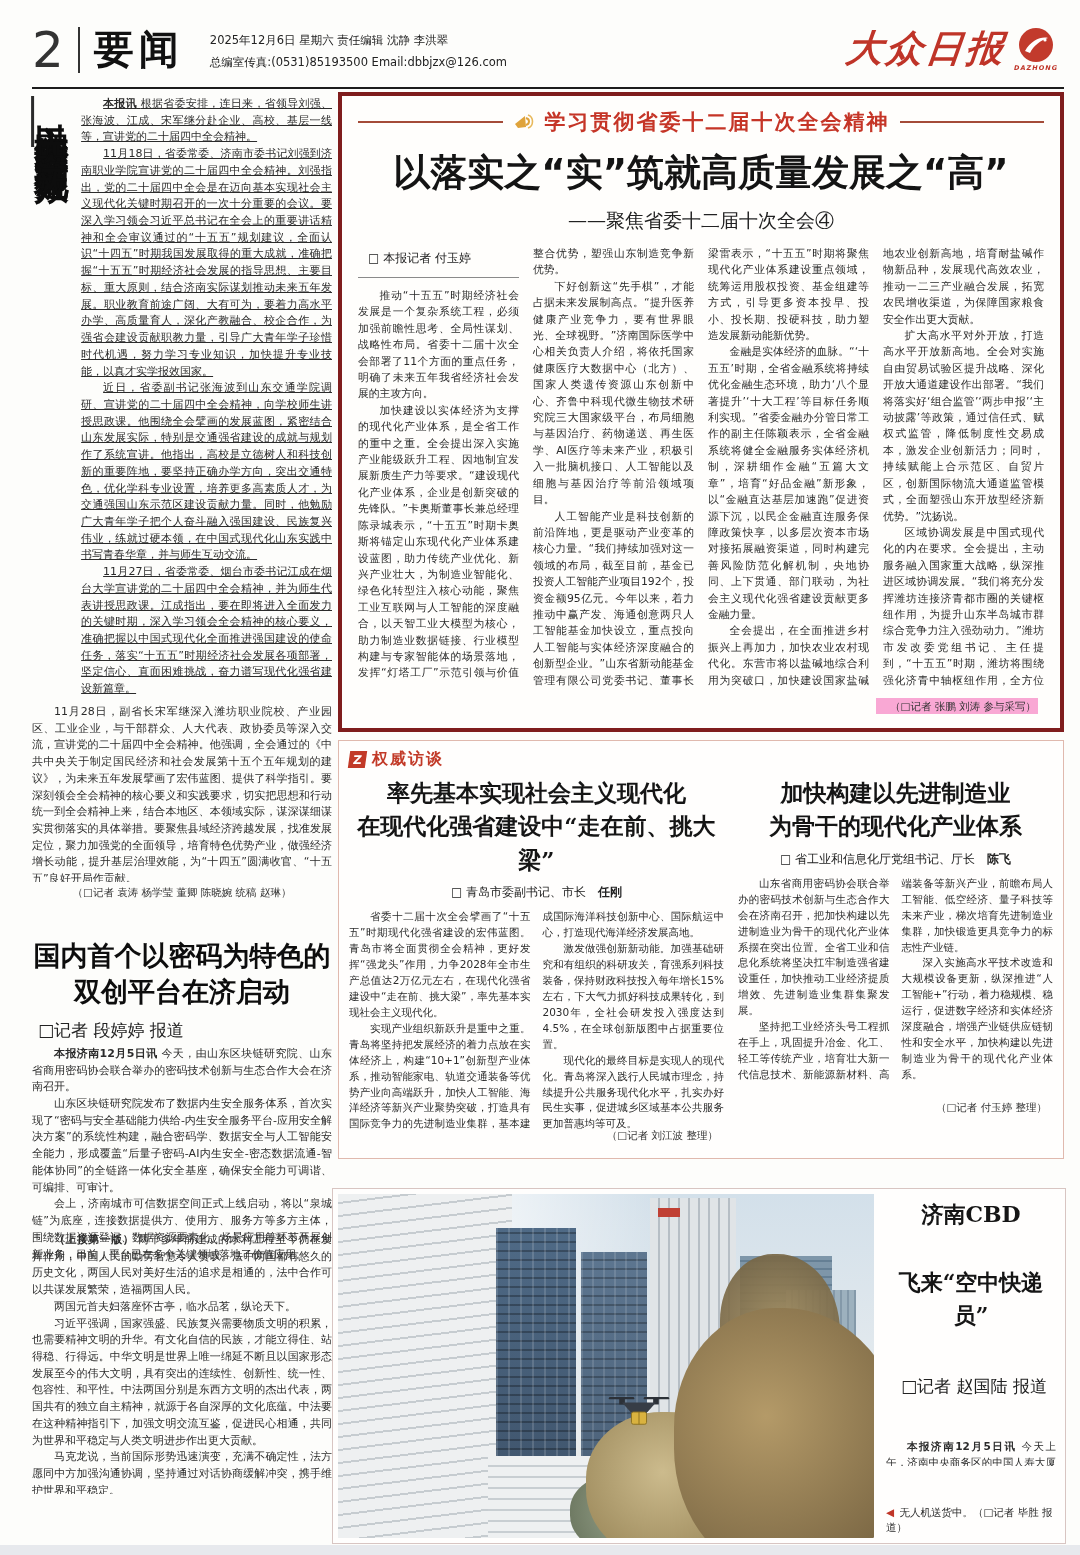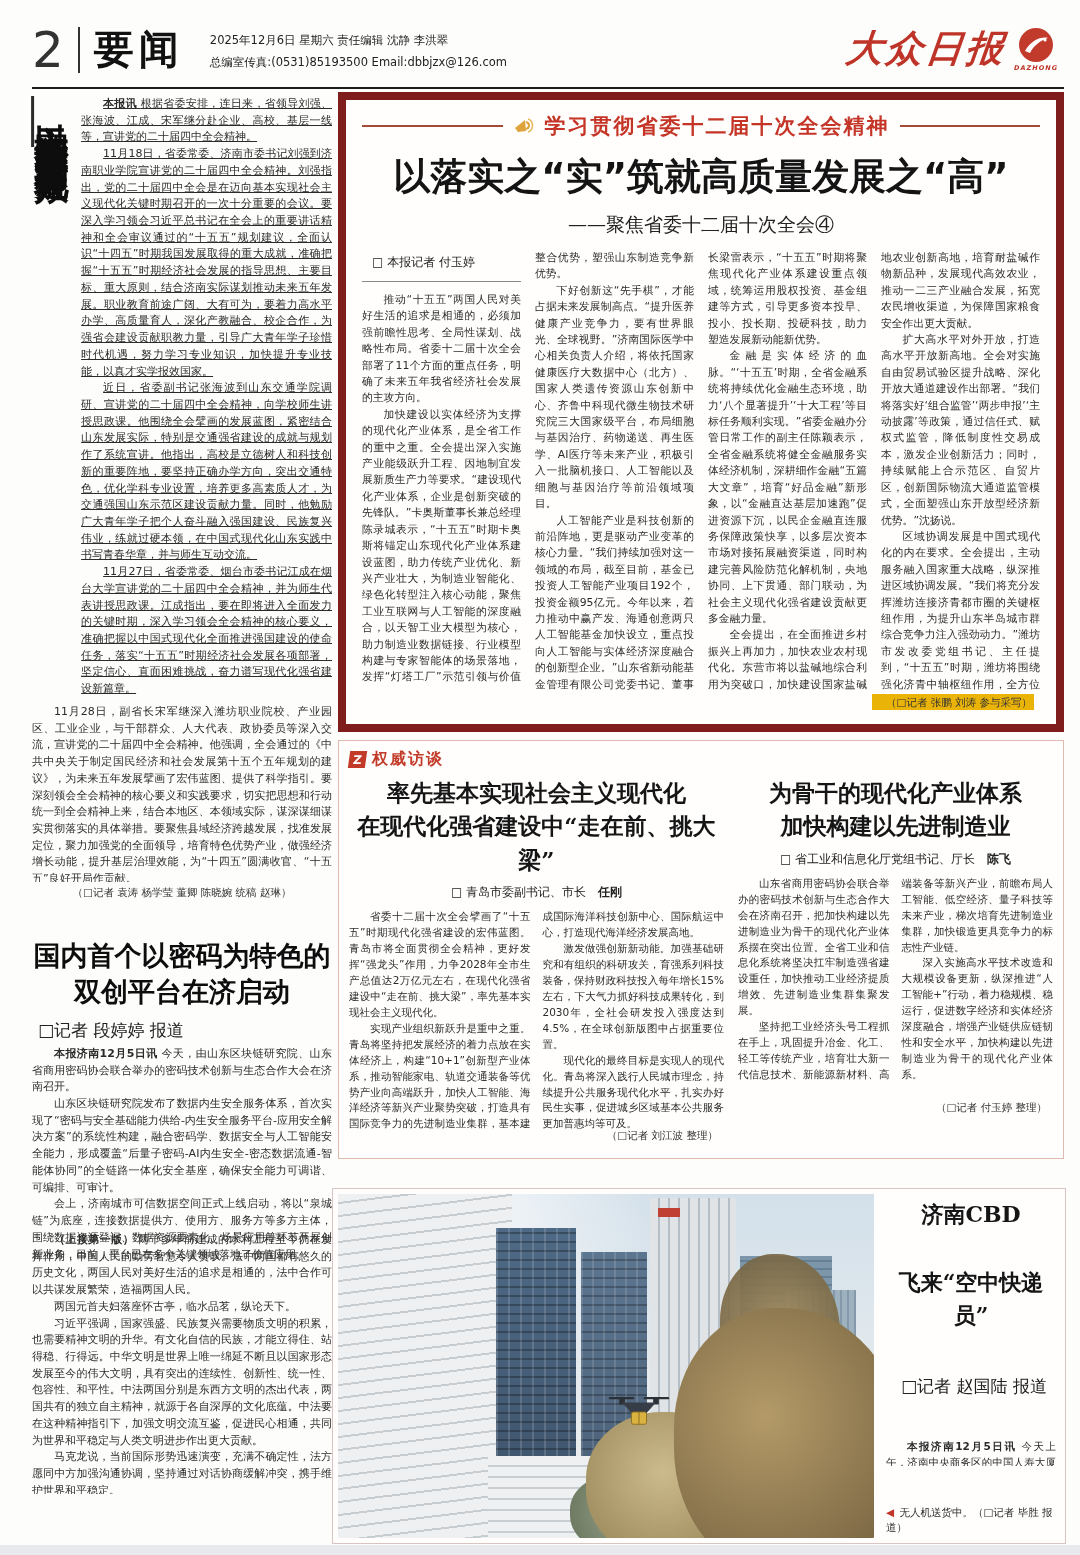--- a/index.html
+++ b/index.html
@@ -34,29 +34,29 @@
   .art1-credit { margin-top:4px; text-align:center; }
 
   .art2 { position:absolute; left:32px; top:938px; width:300px; height:322px; overflow:hidden; }
   .art2 h2 { text-align:center; font-size:27px; font-weight:900; color:#0d0d0d; line-height:1.35; }
   .byline-sm { font-size:17px; color:#222; margin:8px 0 4px 6px; font-family:"DejaVu Serif",serif; }
   .art2 .bodytext, .art3 .bodytext { font-size:11px; }
 
   .art3 { position:absolute; left:32px; top:1232px; width:300px; height:262px; overflow:hidden; }
 
   
-  .main-box { position:absolute; left:338px; top:92px; width:726px; height:640px; border:8px solid #7f1d1d; background:#fffefc; padding:10px 16px 12px; }
+  .main-box { position:absolute; left:338px; top:92px; width:726px; height:640px; border:4px solid #7f1d1d; background:#fffefc; padding:10px 16px 12px; }
   .kicker-row { display:flex; align-items:center; gap:10px; margin-top:2px; }
   .kicker-line { flex:1; height:2px; background:#a44b38; }
   .kicker-text { font-size:21px; font-weight:900; color:#c53527; letter-spacing:2px; }
   .main-headline { text-align:center; font-size:37px; font-weight:900; color:#141414; margin-top:12px; letter-spacing:0; }
   .main-sub { text-align:center; font-family:"DejaVu Serif",serif; font-size:19px; color:#222; margin:10px 0 12px; }
   .main-cols { column-count:4; column-gap:14px; height:452px; overflow:hidden; font-size:10.8px; }
   .main-byline { font-family:"DejaVu Serif",serif; font-size:12px; color:#222; text-align:left; padding:4px 2px 10px 10px; border-bottom:1px solid #8a8a8a; margin-bottom:10px; }
-  .main-credit { position:absolute; right:22px; bottom:14px; background:#eab308; padding:2px 2px 0 14px; }
+  .main-credit { position:absolute; right:22px; bottom:14px; background:#f9a8d4; padding:2px 2px 0 14px; }
 
   
   .int-box { position:absolute; left:338px; top:740px; width:726px; height:419px; border:1px solid #e0b9ae; background:#fffefd; padding:8px 10px; }
   .int-hdr { display:flex; align-items:center; gap:6px; }
   .int-logo { width:17px; height:17px; background:#c23a28; color:#fff; font-weight:900; font-size:12px; display:flex; align-items:center; justify-content:center; transform:skewX(-8deg); }
   .int-label { color:#c23a28; font-weight:900; font-size:16px; letter-spacing:2px; }
   .int-row { display:flex; gap:14px; margin-top:6px; }
   .int-art { position:relative; }
   .int-art.l { width:376px; } .int-art.r { width:316px; }
   .int-art h3 { text-align:center; font-family:"DejaVu Serif",serif; font-weight:700; font-size:23px; color:#151515; line-height:1.45; }
@@ -186,21 +186,21 @@
         <path d="M13 6 C17 7, 17 12, 13 13" stroke="#dfa33b" stroke-width="2" fill="none"></path>
         <path d="M15 3 C21 5, 21 14, 15 16" stroke="#e8b95c" stroke-width="1.6" fill="none"></path>
       </svg>
       <div class="kicker-text">学习贯彻省委十二届十次全会精神</div>
       <div class="kicker-line"></div>
     </div>
     <div class="main-headline">以落实之“实”筑就高质量发展之“高”</div>
     <div class="main-sub">——聚焦省委十二届十次全会④</div>
     <div class="main-cols bodytext">
       <div class="main-byline">□ 本报记者 付玉婷</div>
-      <p>推动“十五五”两国人民对美好生活的追求是相通的，必须加强前瞻性思考、全局性谋划、战略性布局。省委十二届十次全会部署了11个方面的重点任务，明确了未来五年我省经济社会发展的主攻方向。</p>
+      <p>推动“十五五”时期经济社会发展是一个复杂系统工程，必须加强前瞻性思考、全局性谋划、战略性布局。省委十二届十次全会部署了11个方面的重点任务，明确了未来五年我省经济社会发展的主攻方向。</p>
       <p>加快建设以实体经济为支撑的现代化产业体系，是全省工作的重中之重。全会提出深入实施产业能级跃升工程、因地制宜发展新质生产力等要求。“建设现代化产业体系，企业是创新突破的先锋队。”卡奥斯董事长兼总经理陈录城表示，“十五五”时期卡奥斯将锚定山东现代化产业体系建设蓝图，助力传统产业优化、新兴产业壮大，为制造业智能化、绿色化转型注入核心动能，聚焦工业互联网与人工智能的深度融合，以天智工业大模型为核心，助力制造业数据链接、行业模型构建与专家智能体的场景落地，发挥“灯塔工厂”示范引领与价值整合优势，塑强山东制造竞争新优势。</p>
       <p>下好创新这“先手棋”，才能占据未来发展制高点。“提升医养健康产业竞争力，要有世界眼光、全球视野。”济南国际医学中心相关负责人介绍，将依托国家健康医疗大数据中心（北方）、国家人类遗传资源山东创新中心、齐鲁中科现代微生物技术研究院三大国家级平台，布局细胞与基因治疗、药物递送、再生医学、AI医疗等未来产业，积极引入一批脑机接口、人工智能以及细胞与基因治疗等前沿领域项目。</p>
       <p>人工智能产业是科技创新的前沿阵地，更是驱动产业变革的核心力量。“我们持续加强对这一领域的布局，截至目前，基金已投资人工智能产业项目192个，投资金额95亿元。今年以来，着力推动中赢产发、海通创意两只人工智能基金加快设立，重点投向人工智能与实体经济深度融合的创新型企业。”山东省新动能基金管理有限公司党委书记、董事长梁雷表示，“十五五”时期将聚焦现代化产业体系建设重点领域，统筹运用股权投资、基金组建等方式，引导更多资本投早、投小、投长期、投硬科技，助力塑造发展新动能新优势。</p>
       <p>金融是实体经济的血脉。“‘十五五’时期，全省金融系统将持续优化金融生态环境，助力‘八个显著提升’‘十大工程’等目标任务顺利实现。”省委金融办分管日常工作的副主任陈颖表示，全省金融系统将健全金融服务实体经济机制，深耕细作金融“五篇大文章”，培育“好品金融”新形象，以“金融直达基层加速跑”促进资源下沉，以民企金融直连服务保障政策快享，以多层次资本市场对接拓展融资渠道，同时构建完善风险防范化解机制，央地协同、上下贯通、部门联动，为社会主义现代化强省建设贡献更多金融力量。</p>
       <p>全会提出，在全面推进乡村振兴上再加力，加快农业农村现代化。东营市将以盐碱地综合利用为突破口，加快建设国家盐碱地农业创新高地，培育耐盐碱作物新品种，发展现代高效农业，推动一二三产业融合发展，拓宽农民增收渠道，为保障国家粮食安全作出更大贡献。</p>
       <p>扩大高水平对外开放，打造高水平开放新高地。全会对实施自由贸易试验区提升战略、深化开放大通道建设作出部署。“我们将落实好‘组合监管’‘两步申报’‘主动披露’等政策，通过信任式、赋权式监管，降低制度性交易成本，激发企业创新活力；同时，持续赋能上合示范区、自贸片区，创新国际物流大通道监管模式，全面塑强山东开放型经济新优势。”沈扬说。</p>
       <p>区域协调发展是中国式现代化的内在要求。全会提出，主动服务融入国家重大战略，纵深推进区域协调发展。“我们将充分发挥潍坊连接济青都市圈的关键枢纽作用，为提升山东半岛城市群综合竞争力注入强劲动力。”潍坊市发改委党组书记、主任提到，“十五五”时期，潍坊将围绕强化济青中轴枢纽作用，全方位主动融入“朋友圈”，在基础设施互联互通、产业协作配套、公共服务共建共享等方面加快突破。</p>
 
     </div>
     <div class="credit main-credit">（□记者 张鹏 刘涛 参与采写）</div>
@@ -221,22 +221,22 @@
         </div>
         <div class="int-cols bodytext">
           <p>省委十二届十次全会擘画了“十五五”时期现代化强省建设的宏伟蓝图。青岛市将全面贯彻全会精神，更好发挥“强龙头”作用，力争2028年全市生产总值达2万亿元左右，在现代化强省建设中“走在前、挑大梁”，率先基本实现社会主义现代化。</p>
           <p>实现产业组织新跃升是重中之重。青岛将坚持把发展经济的着力点放在实体经济上，构建“10+1”创新型产业体系，推动智能家电、轨道交通装备等优势产业向高端跃升，加快人工智能、海洋经济等新兴产业聚势突破，打造具有国际竞争力的先进制造业集群，基本建成国际海洋科技创新中心、国际航运中心，打造现代海洋经济发展高地。</p>
           <p>激发做强创新新动能。加强基础研究和有组织的科研攻关，育强系列科技装备，保持财政科技投入每年增长15%左右，下大气力抓好科技成果转化，到2030年，全社会研发投入强度达到4.5%，在全球创新版图中占据重要位置。</p>
           <p>现代化的最终目标是实现人的现代化。青岛将深入践行人民城市理念，持续提升公共服务现代化水平，扎实办好民生实事，促进城乡区域基本公共服务更加普惠均等可及。</p>
         </div>
         <div class="credit int-credit">（□记者 刘江波 整理）</div>
       </div>
       <div class="int-art r">
+        <h3>加快构建以先进制造业</h3>
         <h3>为骨干的现代化产业体系</h3>
-        <h3>加快构建以先进制造业</h3>
         <div class="int-byline">
           <span>□ 省工业和信息化厅党组书记、厅长</span>
           <b>陈飞</b>
         </div>
         <div class="int-cols bodytext">
           <p>山东省商用密码协会联合举办的密码技术创新与生态合作大会在济南召开，把加快构建以先进制造业为骨干的现代化产业体系摆在突出位置。全省工业和信息化系统将坚决扛牢制造强省建设重任，加快推动工业经济提质增效、先进制造业集群集聚发展。</p>
           <p>坚持把工业经济头号工程抓在手上，巩固提升冶金、化工、轻工等传统产业，培育壮大新一代信息技术、新能源新材料、高端装备等新兴产业，前瞻布局人工智能、低空经济、量子科技等未来产业，梯次培育先进制造业集群，加快锻造更具竞争力的标志性产业链。</p>
           <p>深入实施高水平技术改造和大规模设备更新，纵深推进“人工智能+”行动，着力稳规模、稳运行，促进数字经济和实体经济深度融合，增强产业链供应链韧性和安全水平，加快构建以先进制造业为骨干的现代化产业体系。</p>
         </div>
         <div class="credit int-credit">（□记者 付玉婷 整理）</div>

